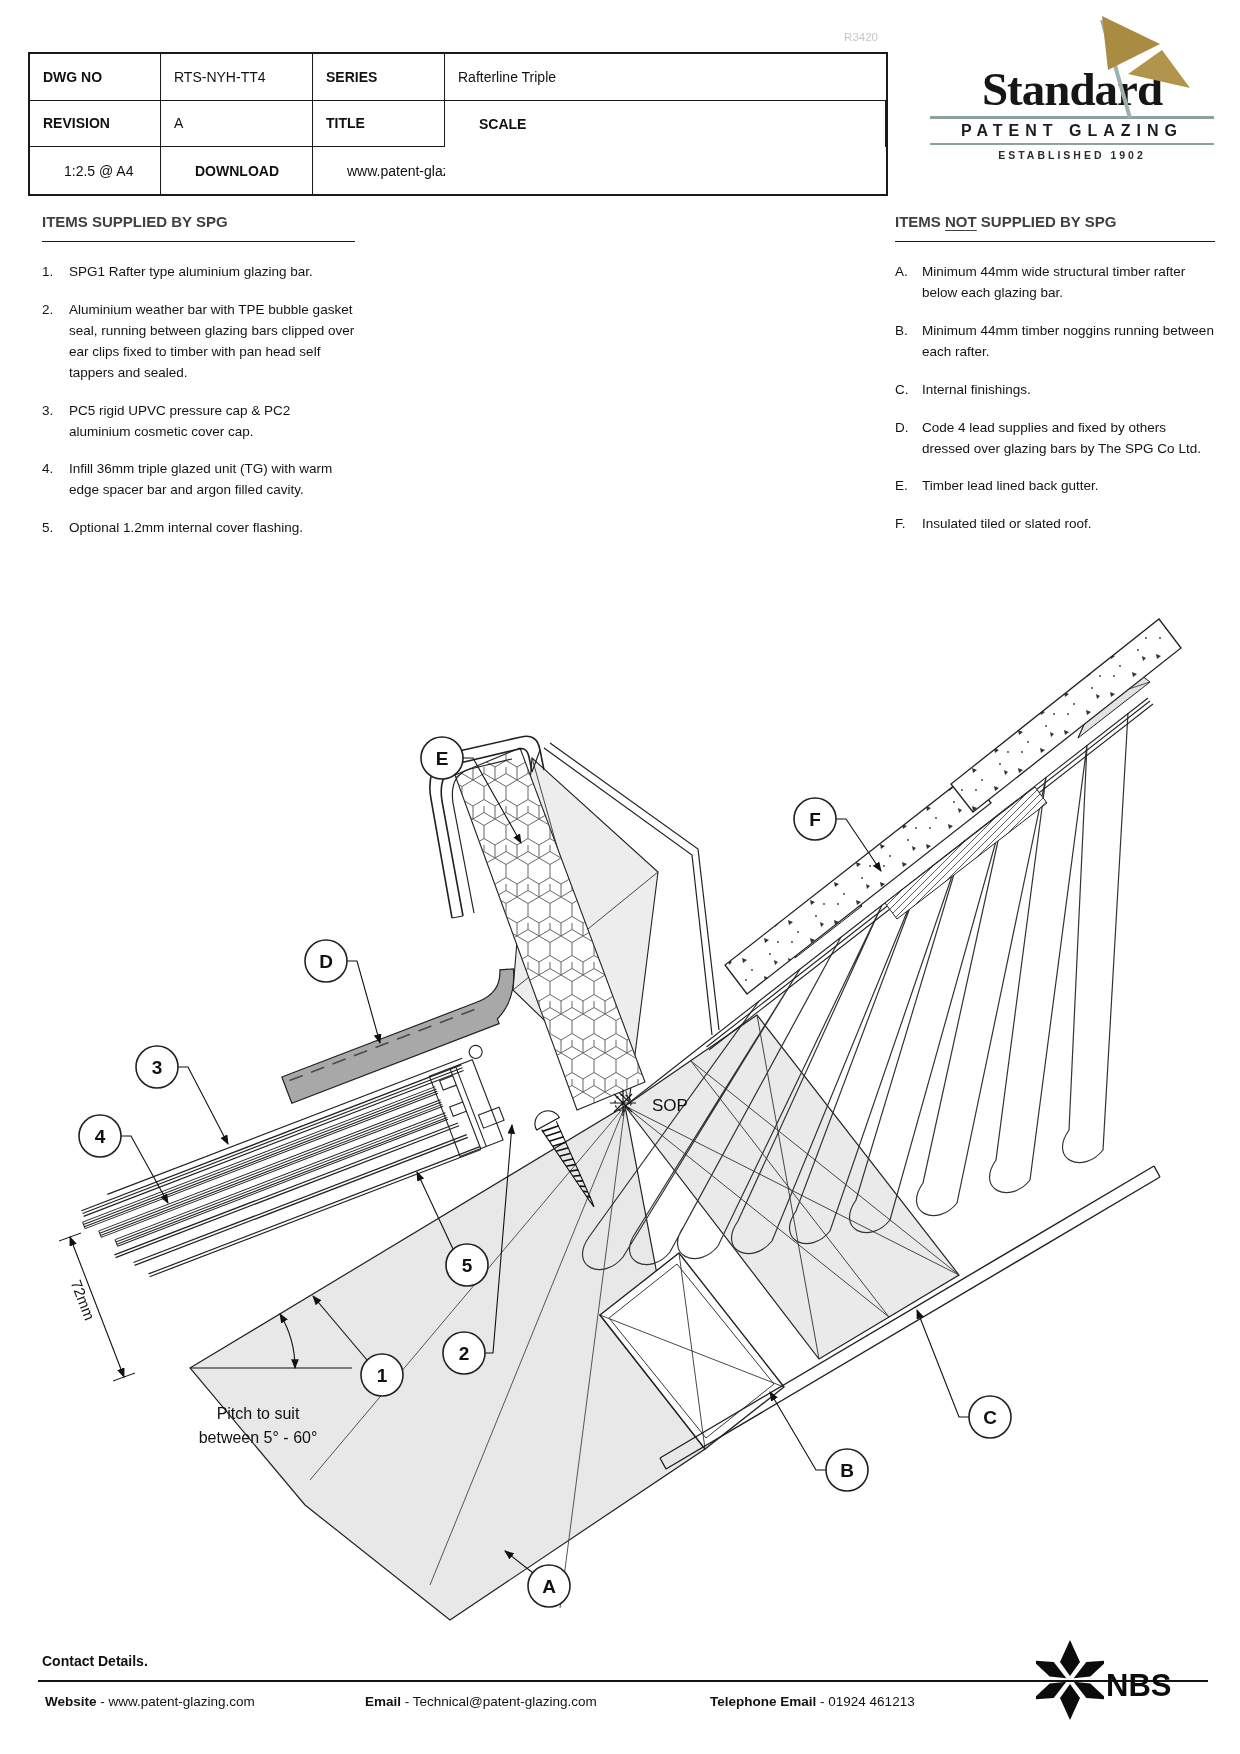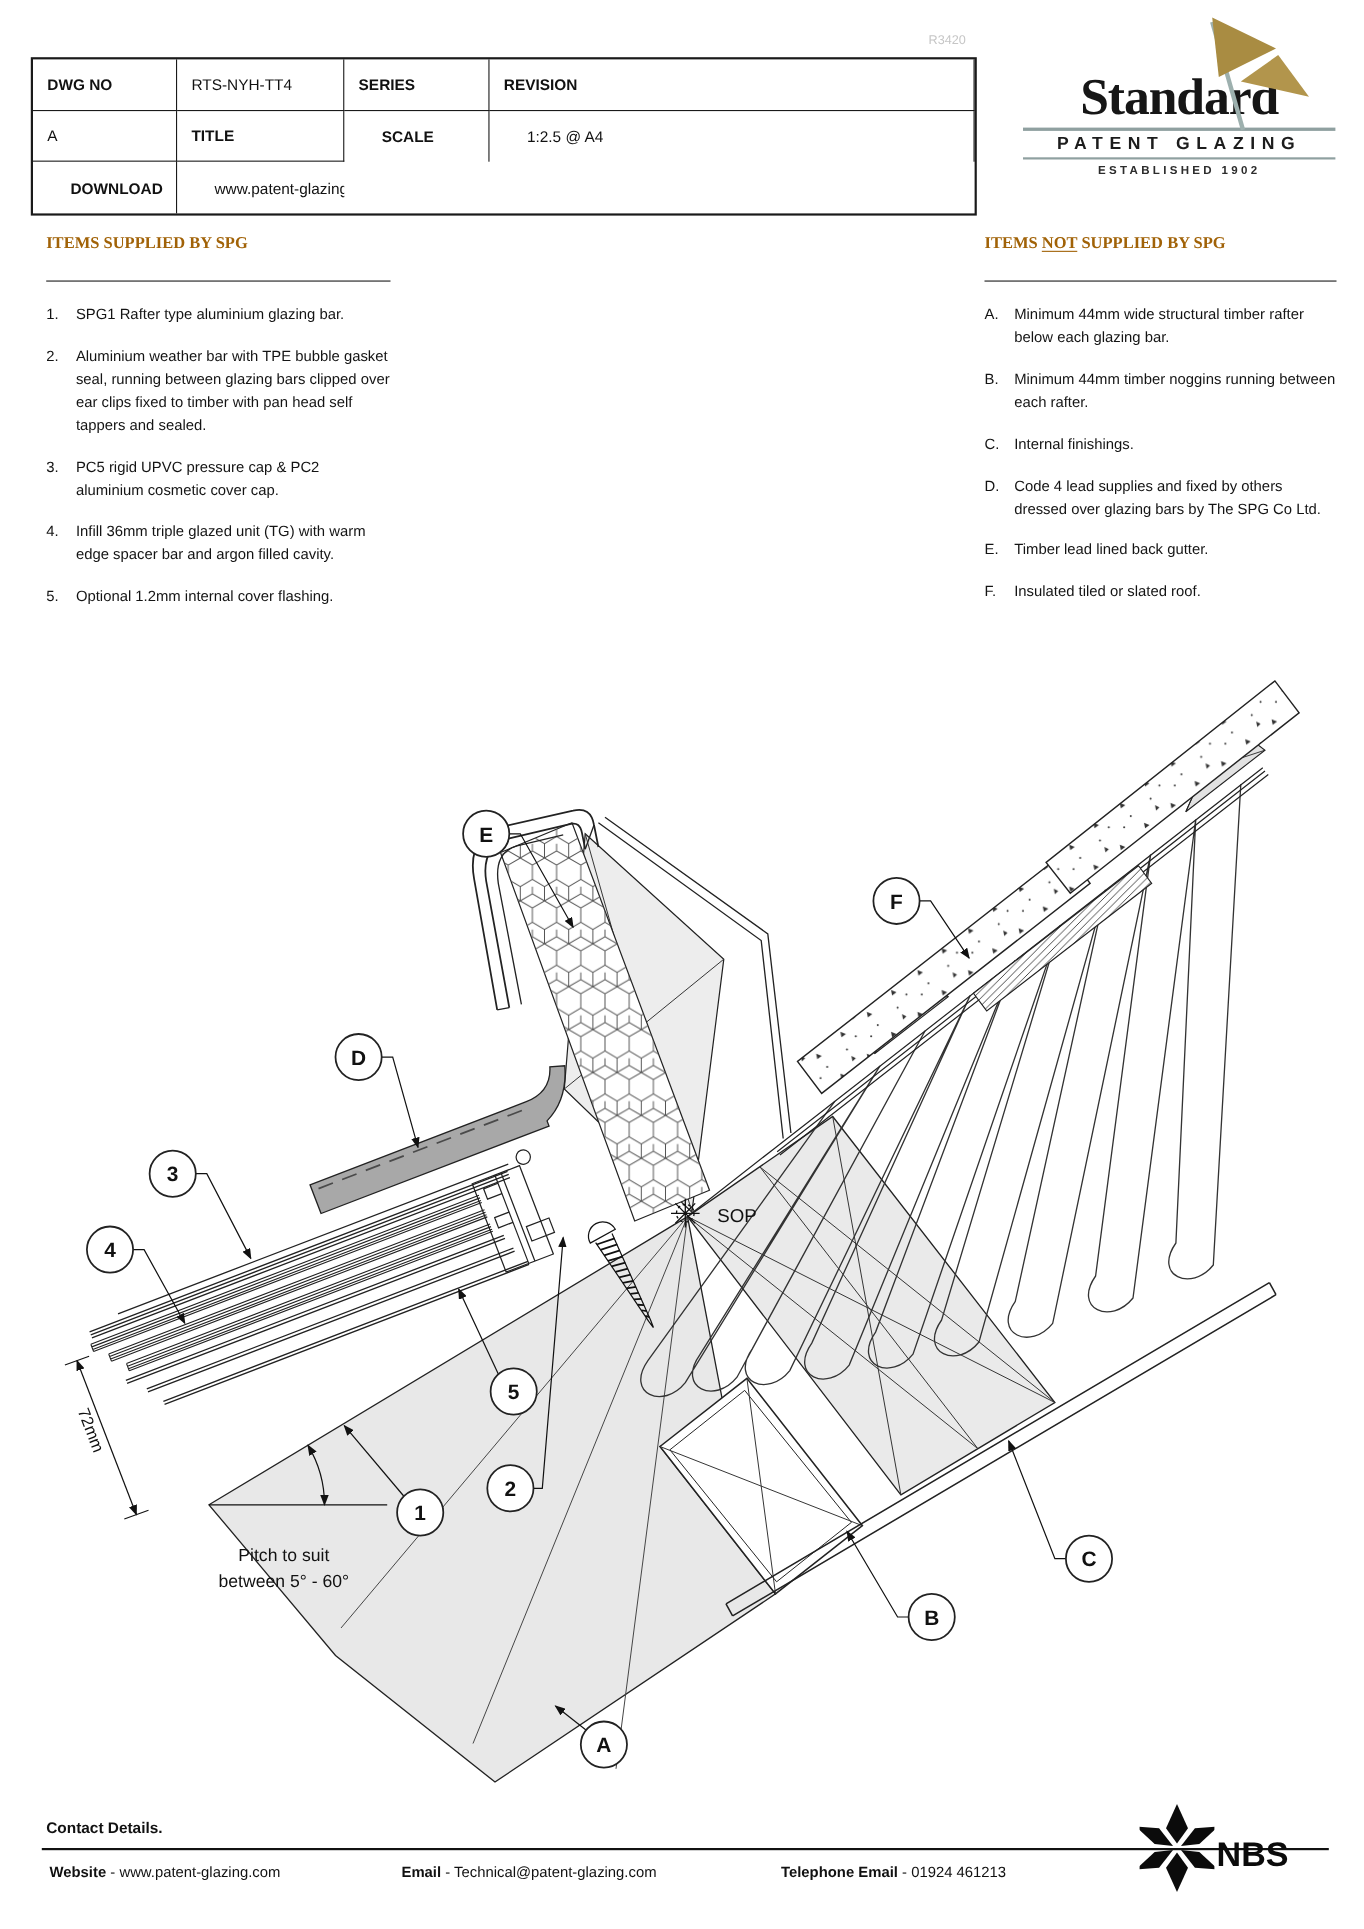--- a/index.html
+++ b/index.html
@@ -20,21 +20,21 @@
   
   .logo{left:928px;top:24px;width:288px;height:140px;text-align:center;}
   .logo-name{font-family:Liberation Serif, serif;font-weight:bold;font-size:47px;line-height:1;
              letter-spacing:-1px;color:#161616;margin-top:42px;}
   .logo-rule{height:2.5px;background:#8fa0a0;margin:3px 2px 0 2px;}
   .logo-sub{font-size:16px;font-weight:bold;letter-spacing:6px;color:#1c1c1c;margin-top:3px;}
   .logo-est{font-size:10.5px;font-weight:bold;letter-spacing:3px;color:#2c2c2c;margin-top:4px;}
   .flagsvg{position:absolute;right:18px;top:-12px;}
 
   
-  .col-head{font-size:15px;font-weight:bold;color:#a16207;border-bottom:1.6px solid #1a1a1a;padding-bottom:25px;font-family:Liberation Serif, serif;}
+  .col-head{font-size:15px;font-weight:bold;color:#404040;border-bottom:1.6px solid #1a1a1a;padding-bottom:11px;}
   .supplied{left:42px;top:213px;width:313px;}
   .notsupplied{left:895px;top:213px;width:320px;}
   .ditems{margin-top:20px;}
   .ditem{display:flex;margin-bottom:17px;font-size:13.5px;line-height:1.55;color:#141414;}
   .ditem .dn{width:27px;flex:none;}
   .ditem .dt{flex:1;}
   .u{text-decoration:underline;text-underline-offset:3px;}
 
   .keyblock{left:42px;top:605px;width:313px;}
   .keyentry{font-size:13.5px;margin-top:15px;color:#141414;}
@@ -54,20 +54,21 @@
 </style>
 </head>
 <body>
 
 <div class="page">
 
   <div class="abs tblock">
     <div class="tcell tlabel">DWG NO</div>
     <div class="tcell">RTS-NYH-TT4</div>
     <div class="tcell tlabel">SERIES</div>
+    <div class="tcell last">Rafterline Triple</div>
     <div class="tcell tlabel">REVISION</div>
     <div class="tcell">A</div>
     <div class="tcell tlabel">TITLE</div>
     <div class="tcell tlabel brow">SCALE</div>
     <div class="tcell brow">1:2.5 @ A4</div>
     <div class="tcell tlabel brow">DOWNLOAD</div>
     <div class="tcell last brow">www.patent-glazing.com</div>
   </div>
   <div class="abs watermark">R3420</div>
 

